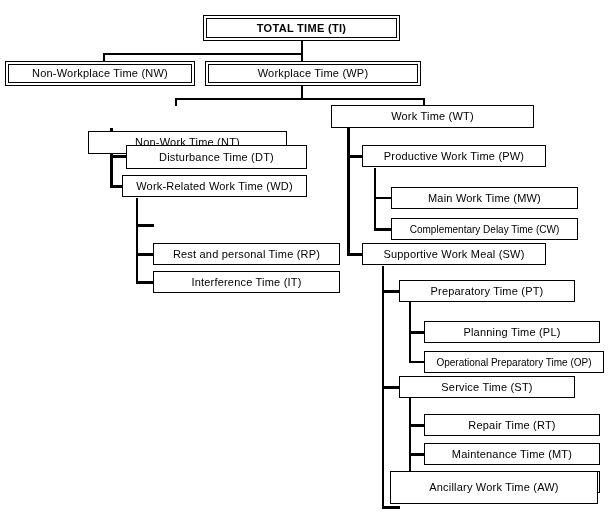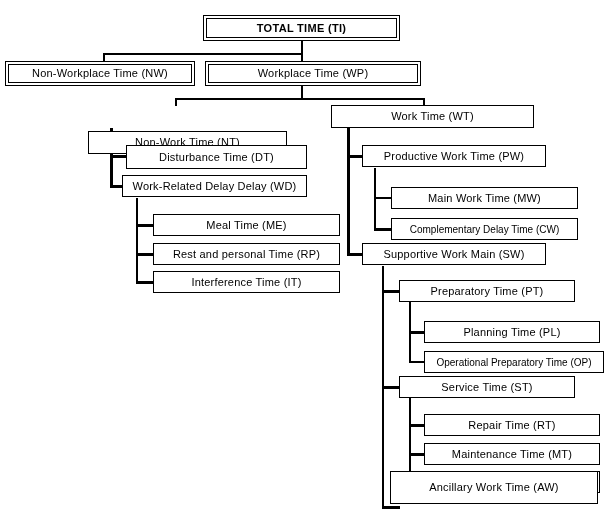--- a/index.html
+++ b/index.html
@@ -151,26 +151,23 @@
 
   <div class="node" style="left:331px; top:105px; width:203px; height:23px;">
     <span class="label">Work Time (WT)</span>
   </div>
 
   <div class="node" style="left:126px; top:145px; width:181px; height:24px;">
     <span class="label">Disturbance Time (DT)</span>
   </div>
 
   <div class="node" style="left:122px; top:175px; width:185px; height:22px;">
-    <span class="label">Work-Related Delay Delay (WD)</span>
-  </div>
-
-  <div class="node" style="left:153px; top:214px; width:187px; height:22px;">
-    <span class="label">Meal Time (ME)</span>
-  </div>
+    <span class="label">Work-Related Work Time (WD)</span>
+  </div>
+
 
   <div class="node" style="left:153px; top:243px; width:187px; height:22px;">
     <span class="label">Rest and personal Time (RP)</span>
   </div>
 
   <div class="node" style="left:362px; top:145px; width:184px; height:22px;">
     <span class="label">Productive Work Time (PW)</span>
   </div>
 
   <div class="node" style="left:153px; top:271px; width:187px; height:22px;">
@@ -179,21 +176,21 @@
 
   <div class="node" style="left:391px; top:187px; width:187px; height:22px;">
     <span class="label">Main Work Time (MW)</span>
   </div>
 
   <div class="node tight" style="left:391px; top:218px; width:187px; height:22px;">
     <span class="label">Complementary Delay Time (CW)</span>
   </div>
 
   <div class="node" style="left:362px; top:243px; width:184px; height:22px;">
-    <span class="label">Supportive Work Main (SW)</span>
+    <span class="label">Supportive Work Meal (SW)</span>
   </div>
 
   <div class="node" style="left:399px; top:280px; width:176px; height:22px;">
     <span class="label">Preparatory Time (PT)</span>
   </div>
 
   <div class="node" style="left:424px; top:321px; width:176px; height:22px;">
     <span class="label">Planning Time (PL)</span>
   </div>
 

